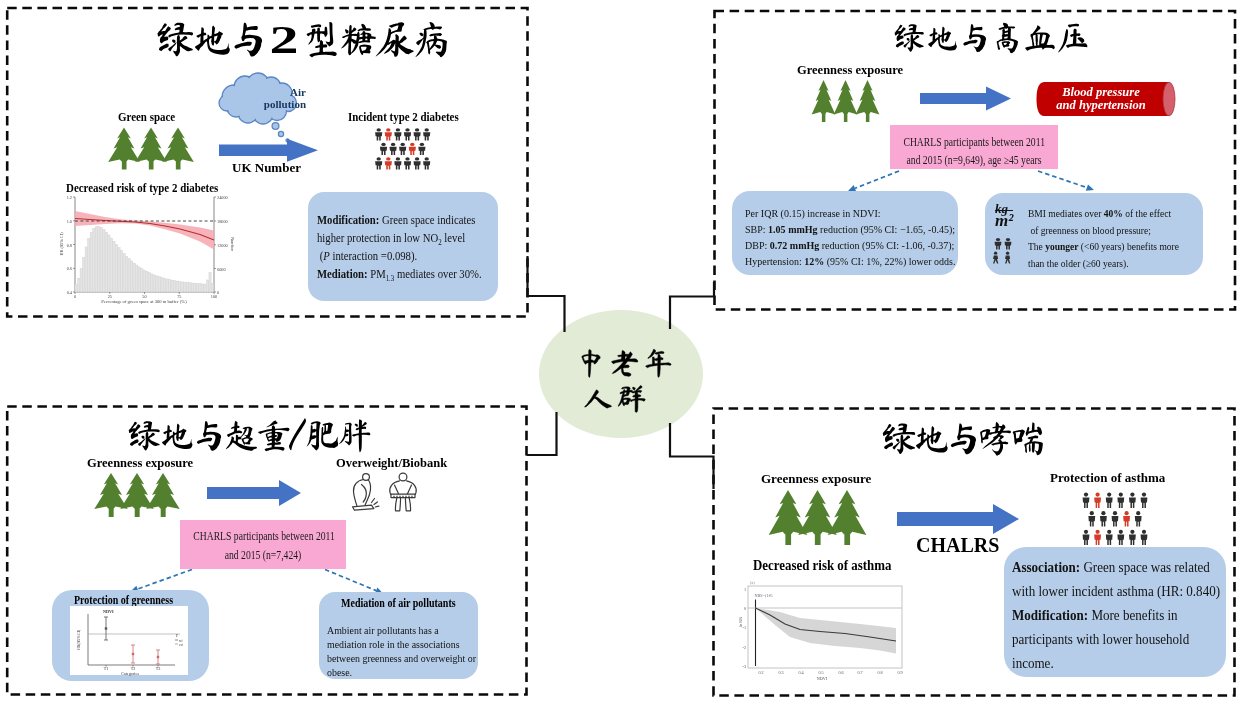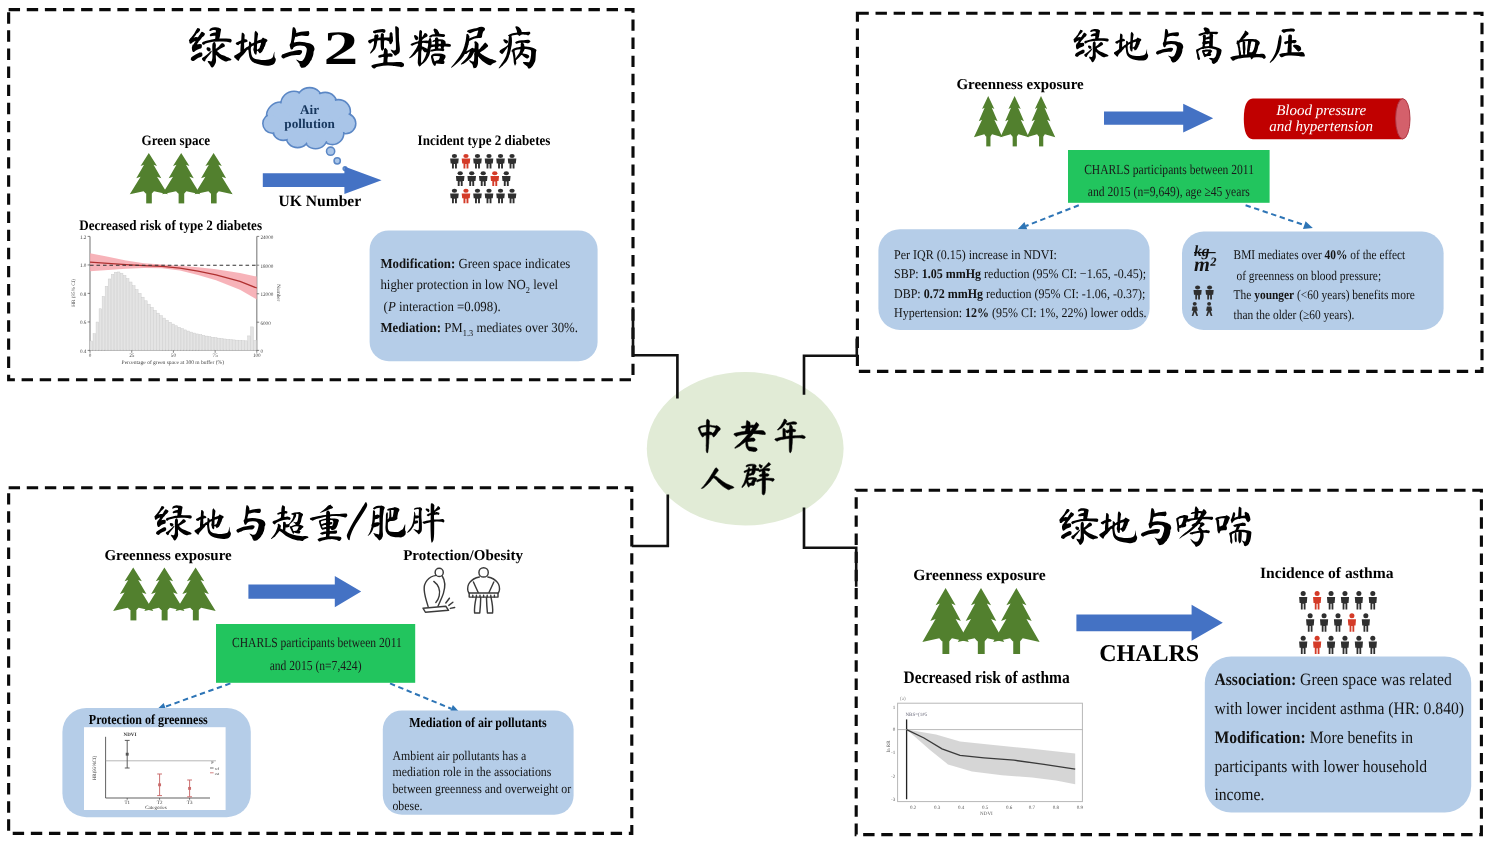--- a/index.html
+++ b/index.html
@@ -1,18 +1,18 @@
 <!DOCTYPE html>
 <html><head><meta charset="utf-8"><style>
 html,body{margin:0;padding:0;background:#fff}
 #stage{position:relative;width:1256px;height:718px;overflow:hidden;background:#fff;font-family:"Liberation Serif",serif}
 .abs{position:absolute}
 .lbl{font-weight:bold;color:#000;white-space:nowrap}
 .bluebox{position:absolute;background:#b5cde8;border-radius:16px}
-.orangebox{position:absolute;background:#22c55e;color:#1a1a1a;text-align:center}
+.orangebox{position:absolute;background:#f9a8d4;color:#1a1a1a;text-align:center}
 sub{font-size:65%;line-height:0}
 .sx87{transform:scaleX(0.87);transform-origin:0 0;white-space:nowrap}
 .sx89{transform:scaleX(0.89);transform-origin:0 0;white-space:nowrap}
 .sx90{transform:scaleX(0.90);transform-origin:0 0;white-space:nowrap}
 .sx91{transform:scaleX(0.91);transform-origin:0 0;white-space:nowrap}
 .sx93{transform:scaleX(0.93);transform-origin:0 0;white-space:nowrap}
 .orangebox{overflow:hidden}
 </style></head><body>
 <div id="stage">
 <svg width="1256" height="718" viewBox="0 0 1256 718" style="position:absolute;left:0;top:0">
@@ -349,68 +349,68 @@
 <text x="741.5" y="622" transform="rotate(-90 741.5 622)" text-anchor="middle" fill="#555">ln RR</text>
 <text x="750" y="583.5" fill="#888">(a)</text>
 <text x="822" y="679.5" text-anchor="middle" fill="#555">NDVI</text>
 </g>
 </svg>
 
 <div class="abs lbl sx91" style="left:118px;top:110px;font-size:12px">Green space</div>
 <div class="abs lbl sx91" style="left:348px;top:110px;font-size:12px">Incident type 2 diabetes</div>
 <div class="abs lbl" style="left:232px;top:160px;font-size:13px">UK Number</div>
 <div class="abs lbl sx91" style="left:66px;top:181px;font-size:12px">Decreased risk of type 2 diabetes</div>
-<div class="abs" style="left:230px;top:86px;width:56px;text-align:center;font-weight:bold;font-size:11px;line-height:12px;color:#17375e">Air<br>pollution</div>
+<div class="abs" style="left:250px;top:86px;width:56px;text-align:right;font-weight:bold;font-size:11px;line-height:12px;color:#17375e">Air<br>pollution</div>
 <div class="bluebox" style="left:308px;top:192px;width:190px;height:109px"></div>
 <div class="abs sx93" style="left:316.5px;top:211.4px;font-size:11.5px;line-height:18px;color:#131313">
 <b>Modification:</b> Green space indicates<br>
 higher protection in low NO<sub>2</sub> level<br>
 &nbsp;(<i>P</i> interaction =0.098).<br>
 <b>Mediation:</b> PM<sub>1.3</sub> mediates over 30%.
 </div>
 
 <div class="abs lbl" style="left:797px;top:63px;font-size:12.5px">Greenness exposure</div>
-<div class="abs" style="left:1039px;top:85.5px;width:124px;text-align:center;font-weight:normal;font-style:italic;font-size:12.5px;line-height:13.5px;color:#fff">Blood pressure<br>and hypertension</div>
+<div class="abs" style="left:1039px;top:85.5px;width:124px;text-align:center;font-weight:bold;font-style:italic;font-size:12.5px;line-height:13.5px;color:#fff">Blood pressure<br>and hypertension</div>
 <div class="orangebox" style="left:890px;top:125px;width:168px;height:44px">
   <div style="transform:scaleX(0.84);transform-origin:50% 0;font-size:11.5px;line-height:17.5px;padding-top:9px;white-space:nowrap">CHARLS participants between 2011<br>and 2015 (n=9,649), age ≥45 years</div>
 </div>
 <div class="bluebox" style="left:732px;top:191px;width:226px;height:84px;border-radius:18px"></div>
 <div class="abs" style="left:745px;top:204.5px;font-size:11px;line-height:16px;color:#131313;transform:scaleX(0.91);transform-origin:0 0;white-space:nowrap">
 Per IQR (0.15) increase in NDVI:<br>
 SBP: <b>1.05 mmHg</b> reduction (95% CI: −1.65, -0.45);<br>
 DBP: <b>0.72 mmHg</b> reduction (95% CI: -1.06, -0.37);<br>
 Hypertension: <b>12%</b> (95% CI: 1%, 22%) lower odds.
 </div>
 <div class="bluebox" style="left:985px;top:193px;width:218px;height:82px;border-radius:18px"></div>
 <div class="abs" style="left:995px;top:203px;font-size:13px;font-weight:bold;font-style:italic;color:#131313;line-height:11.5px;text-align:left;width:26px">kg<br><span style="border-top:1.4px solid #131313;font-size:17px">m²</span></div>
 <div class="abs" style="left:1028px;top:204.8px;font-size:11px;line-height:16.8px;color:#131313;transform:scaleX(0.865);transform-origin:0 0;white-space:nowrap">
 BMI mediates over <b>40%</b> of the effect<br>
 &nbsp;of greenness on blood pressure;<br>
 The <b>younger</b> (&lt;60 years) benefits more<br>
 than the older (≥60 years).
 </div>
 
 <div class="abs lbl" style="left:87px;top:455.5px;font-size:12.5px">Greenness exposure</div>
-<div class="abs lbl" style="left:336px;top:455.5px;font-size:12.5px">Protection/Obesity</div>
+<div class="abs lbl" style="left:336px;top:455.5px;font-size:12.5px">Overweight/Biobank</div>
 <div class="orangebox" style="left:180px;top:520px;width:166px;height:49px">
   <div style="transform:scaleX(0.84);transform-origin:50% 0;font-size:11.5px;line-height:18.5px;padding-top:7px;white-space:nowrap">CHARLS participants between 2011<br>and 2015 (n=7,424)</div>
 </div>
 <div class="bluebox" style="left:52px;top:590px;width:157px;height:91px;border-radius:20px"></div>
 <div class="abs lbl sx87" style="left:74px;top:593.5px;font-size:11.5px">Protection of greenness</div>
 <div class="bluebox" style="left:319px;top:592px;width:159px;height:87px;border-radius:16px"></div>
 <div class="abs lbl sx87" style="left:341px;top:596.5px;font-size:11.5px">Mediation of air pollutants</div>
 <div class="abs sx90" style="left:327px;top:622.5px;font-size:11px;line-height:14px;color:#131313">
 Ambient air pollutants has a<br>
 mediation role in the associations<br>
 between greenness and overweight or<br>
 obese.
 </div>
 
 <div class="abs lbl" style="left:761px;top:471px;font-size:13px">Greenness exposure</div>
-<div class="abs lbl" style="left:1050px;top:470px;font-size:13px">Incidence of asthma</div>
+<div class="abs lbl" style="left:1050px;top:470px;font-size:13px">Protection of asthma</div>
 <div class="abs lbl" style="left:916px;top:534px;font-size:20px">CHALRS</div>
 <div class="abs lbl sx89" style="left:753px;top:557px;font-size:14.5px">Decreased risk of asthma</div>
 <div class="bluebox" style="left:1004px;top:547px;width:222px;height:130px;border-radius:22px"></div>
 <div class="abs sx90" style="left:1012px;top:555.4px;font-size:14.5px;line-height:24px;color:#131313">
 <b>Association:</b> Green space was related<br>
 with lower incident asthma (HR: 0.840)<br>
 <b>Modification:</b> More benefits in<br>
 participants with lower household<br>
 income.
 </div>

